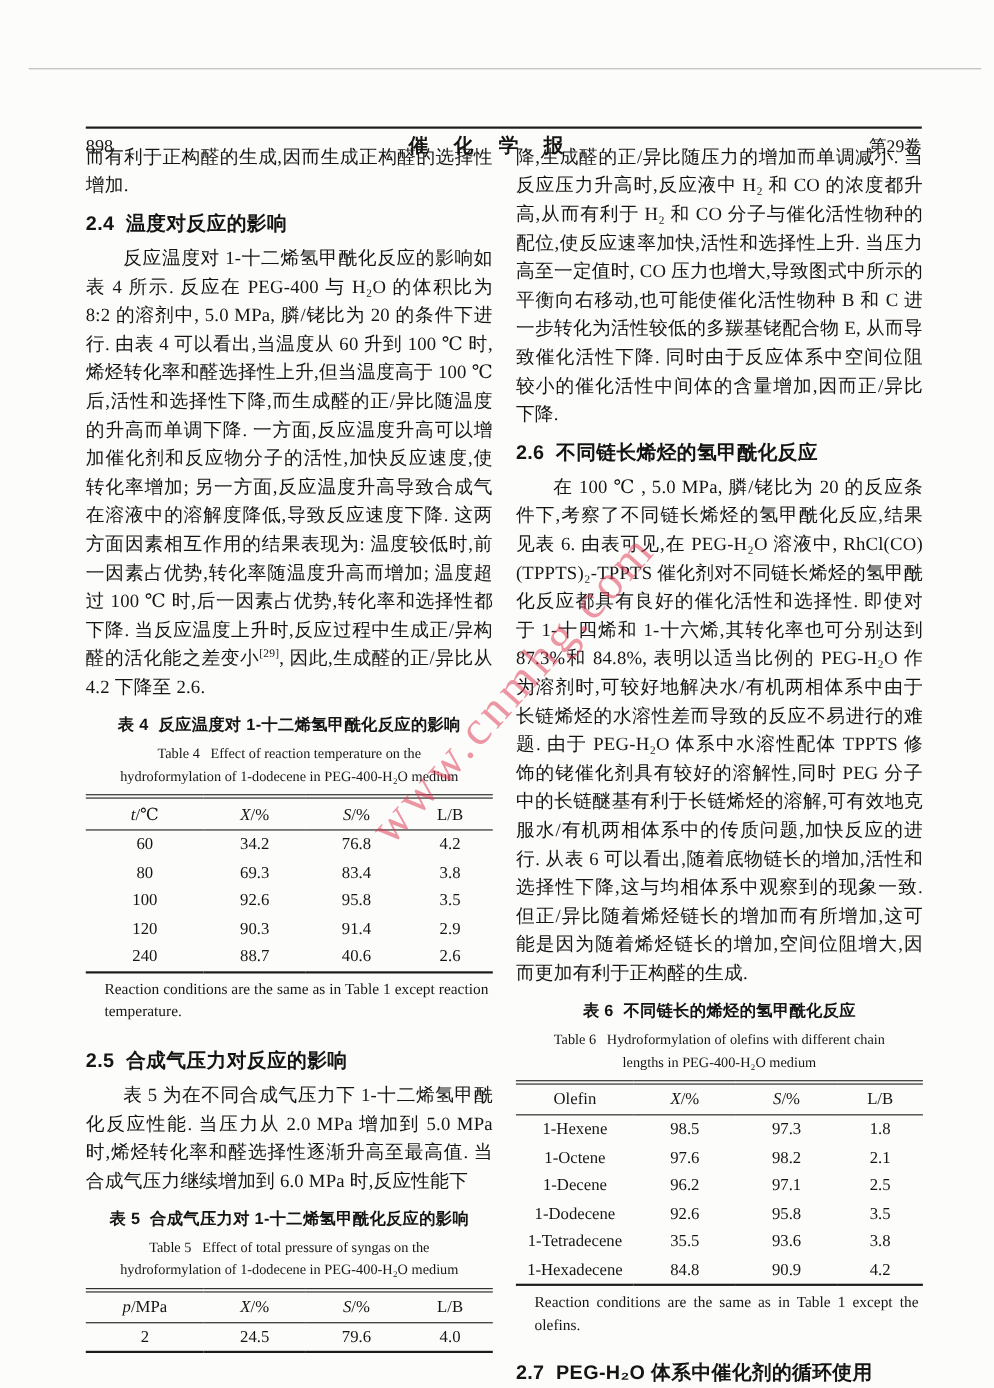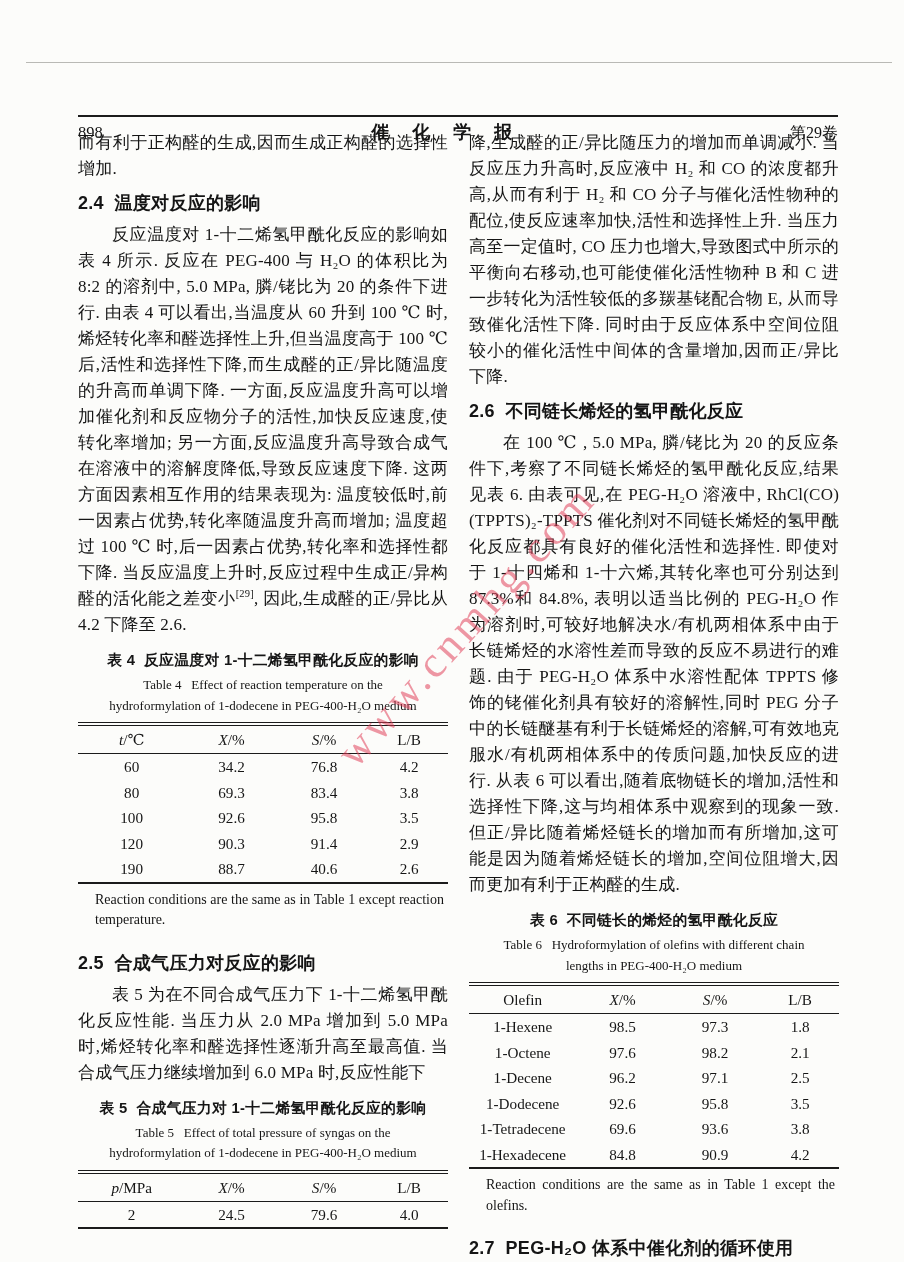--- a/index.html
+++ b/index.html
@@ -99,21 +99,21 @@
                 <td>95.8</td>
                 <td>3.5</td>
               </tr>
               <tr>
                 <td>120</td>
                 <td>90.3</td>
                 <td>91.4</td>
                 <td>2.9</td>
               </tr>
               <tr>
-                <td>190</td>
+                <td>240</td>
                 <td>88.7</td>
                 <td>40.6</td>
                 <td>2.6</td>
               </tr>
             </tbody>
         </table>
         <div class="tnote">Reaction conditions are the same as in Table 1 except reaction temperature.</div>
       </div>
 
       <h3 class="sec sec-gap">2.5&nbsp;&nbsp;合成气压力对反应的影响</h3>
@@ -182,21 +182,21 @@
                 <td>2.5</td>
               </tr>
               <tr>
                 <td>1-Dodecene</td>
                 <td>92.6</td>
                 <td>95.8</td>
                 <td>3.5</td>
               </tr>
               <tr>
                 <td>1-Tetradecene</td>
-                <td>69.6</td>
+                <td>35.5</td>
                 <td>93.6</td>
                 <td>3.8</td>
               </tr>
               <tr>
                 <td>1-Hexadecene</td>
                 <td>84.8</td>
                 <td>90.9</td>
                 <td>4.2</td>
               </tr>
             </tbody>

